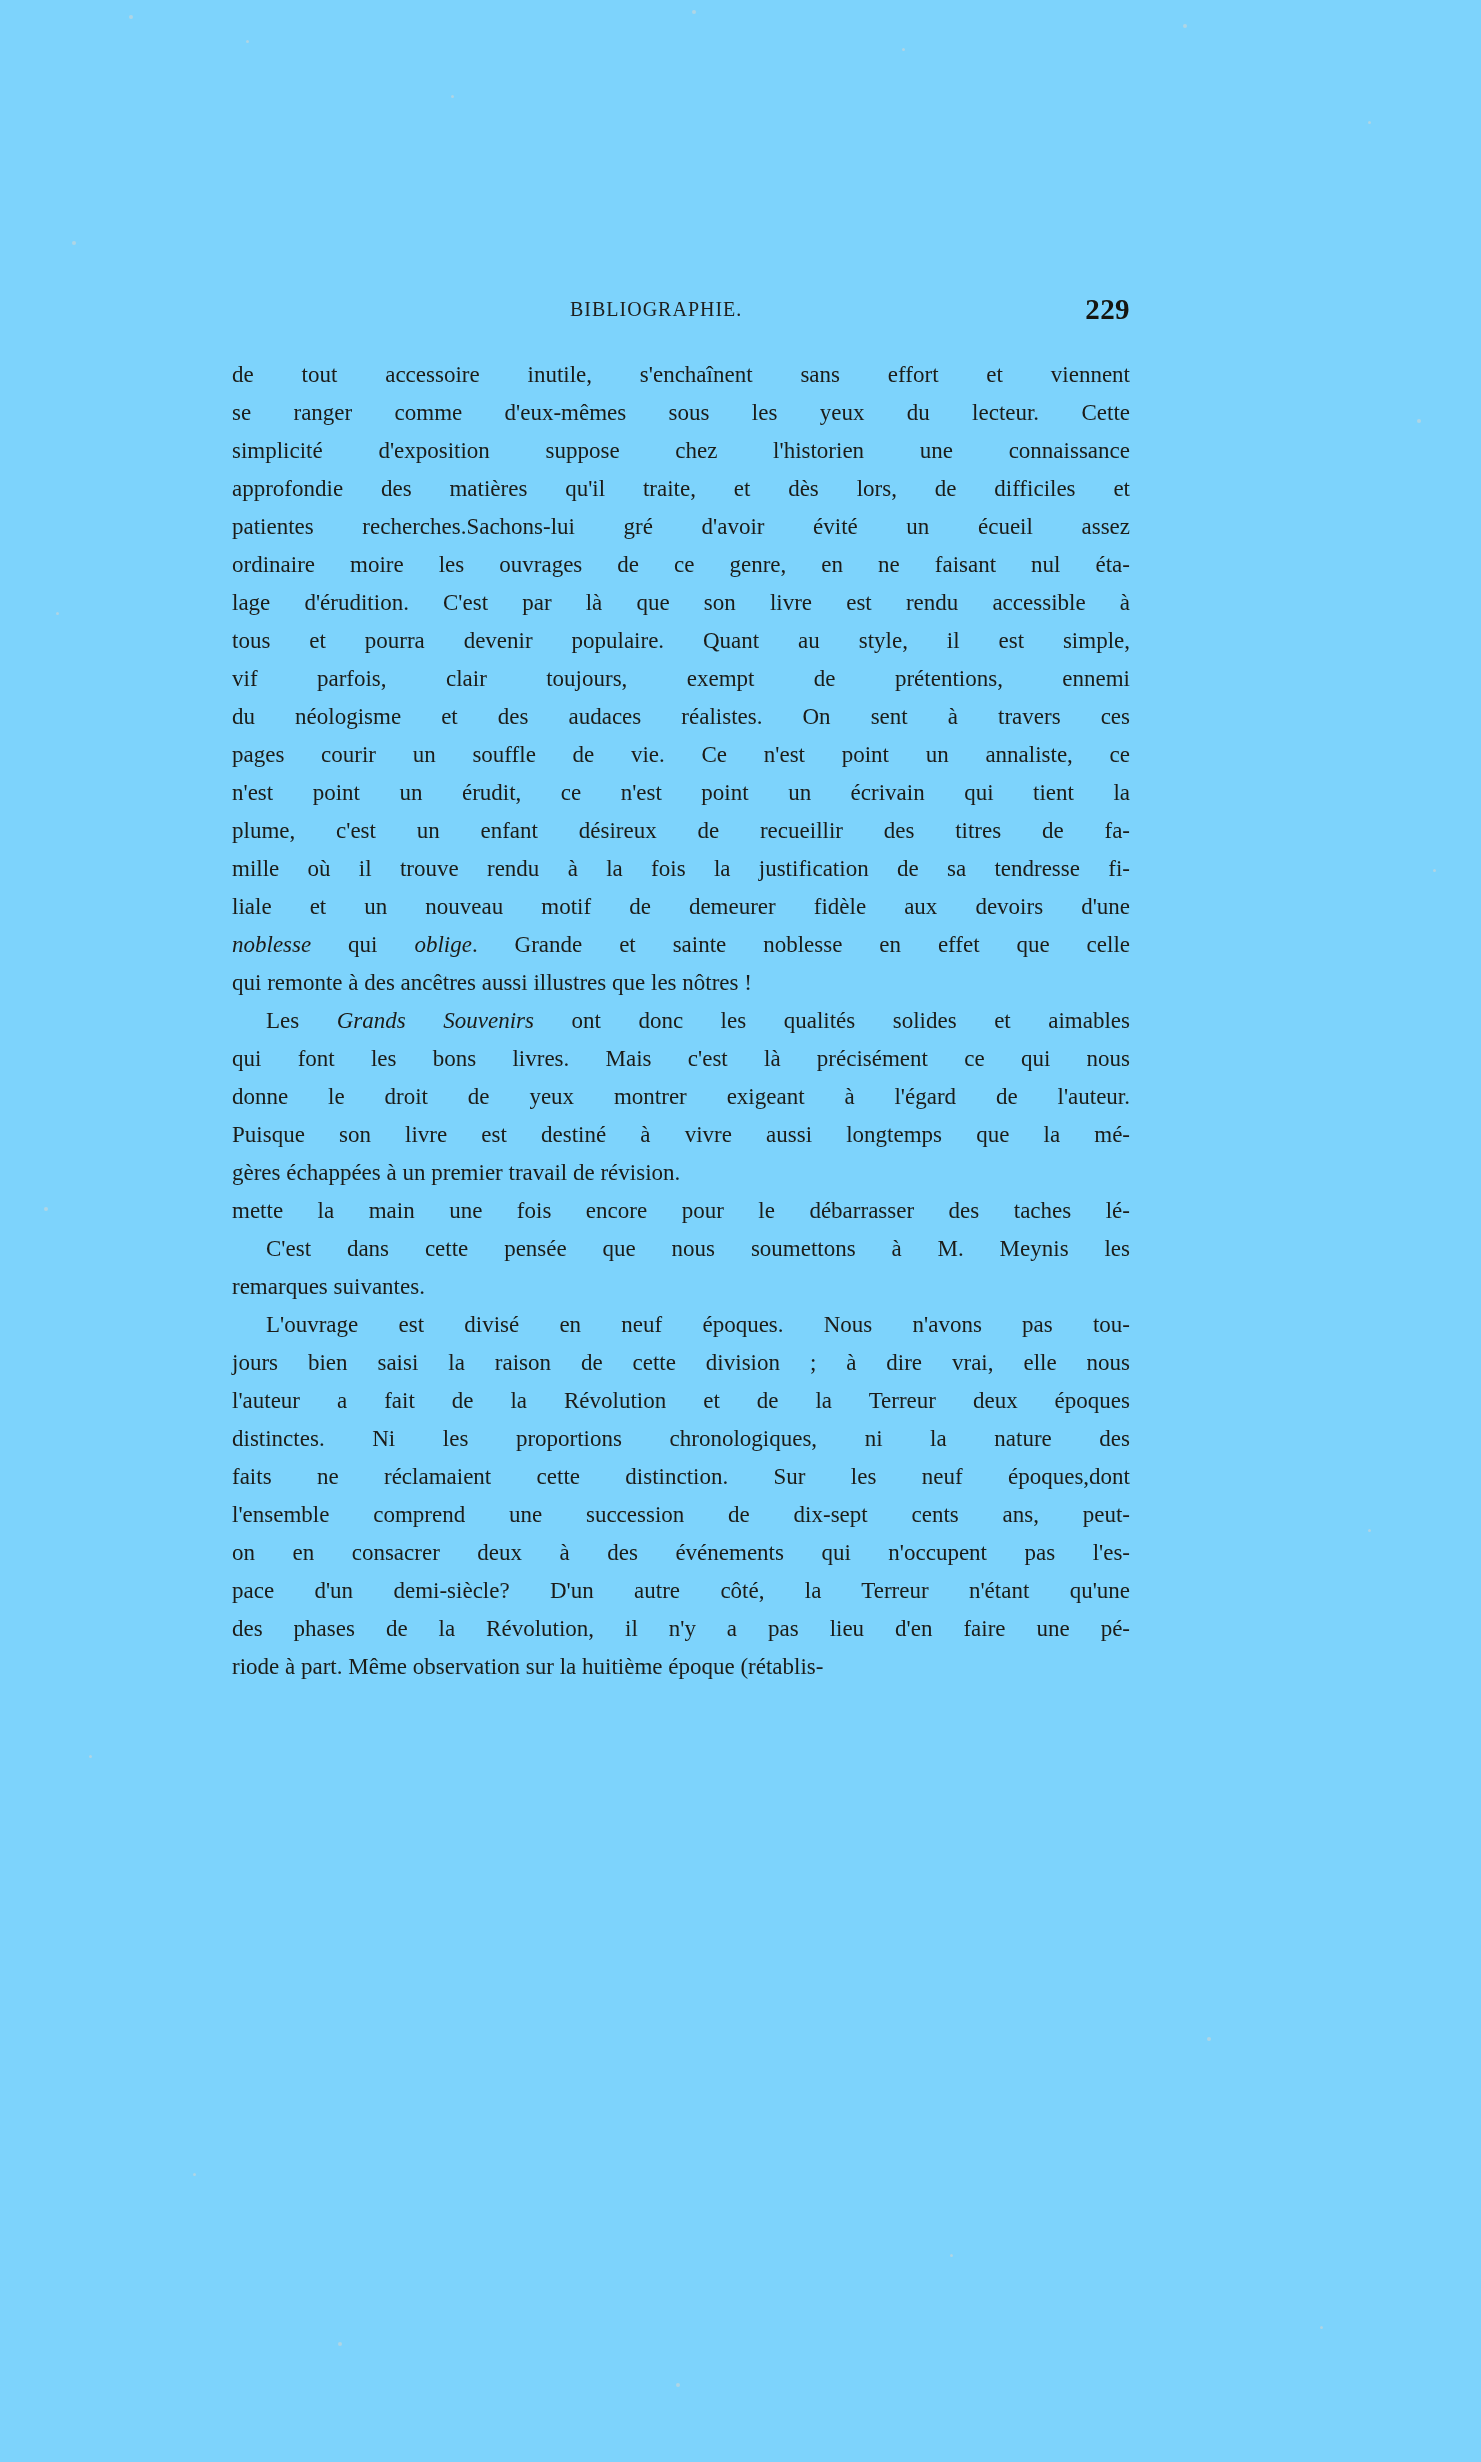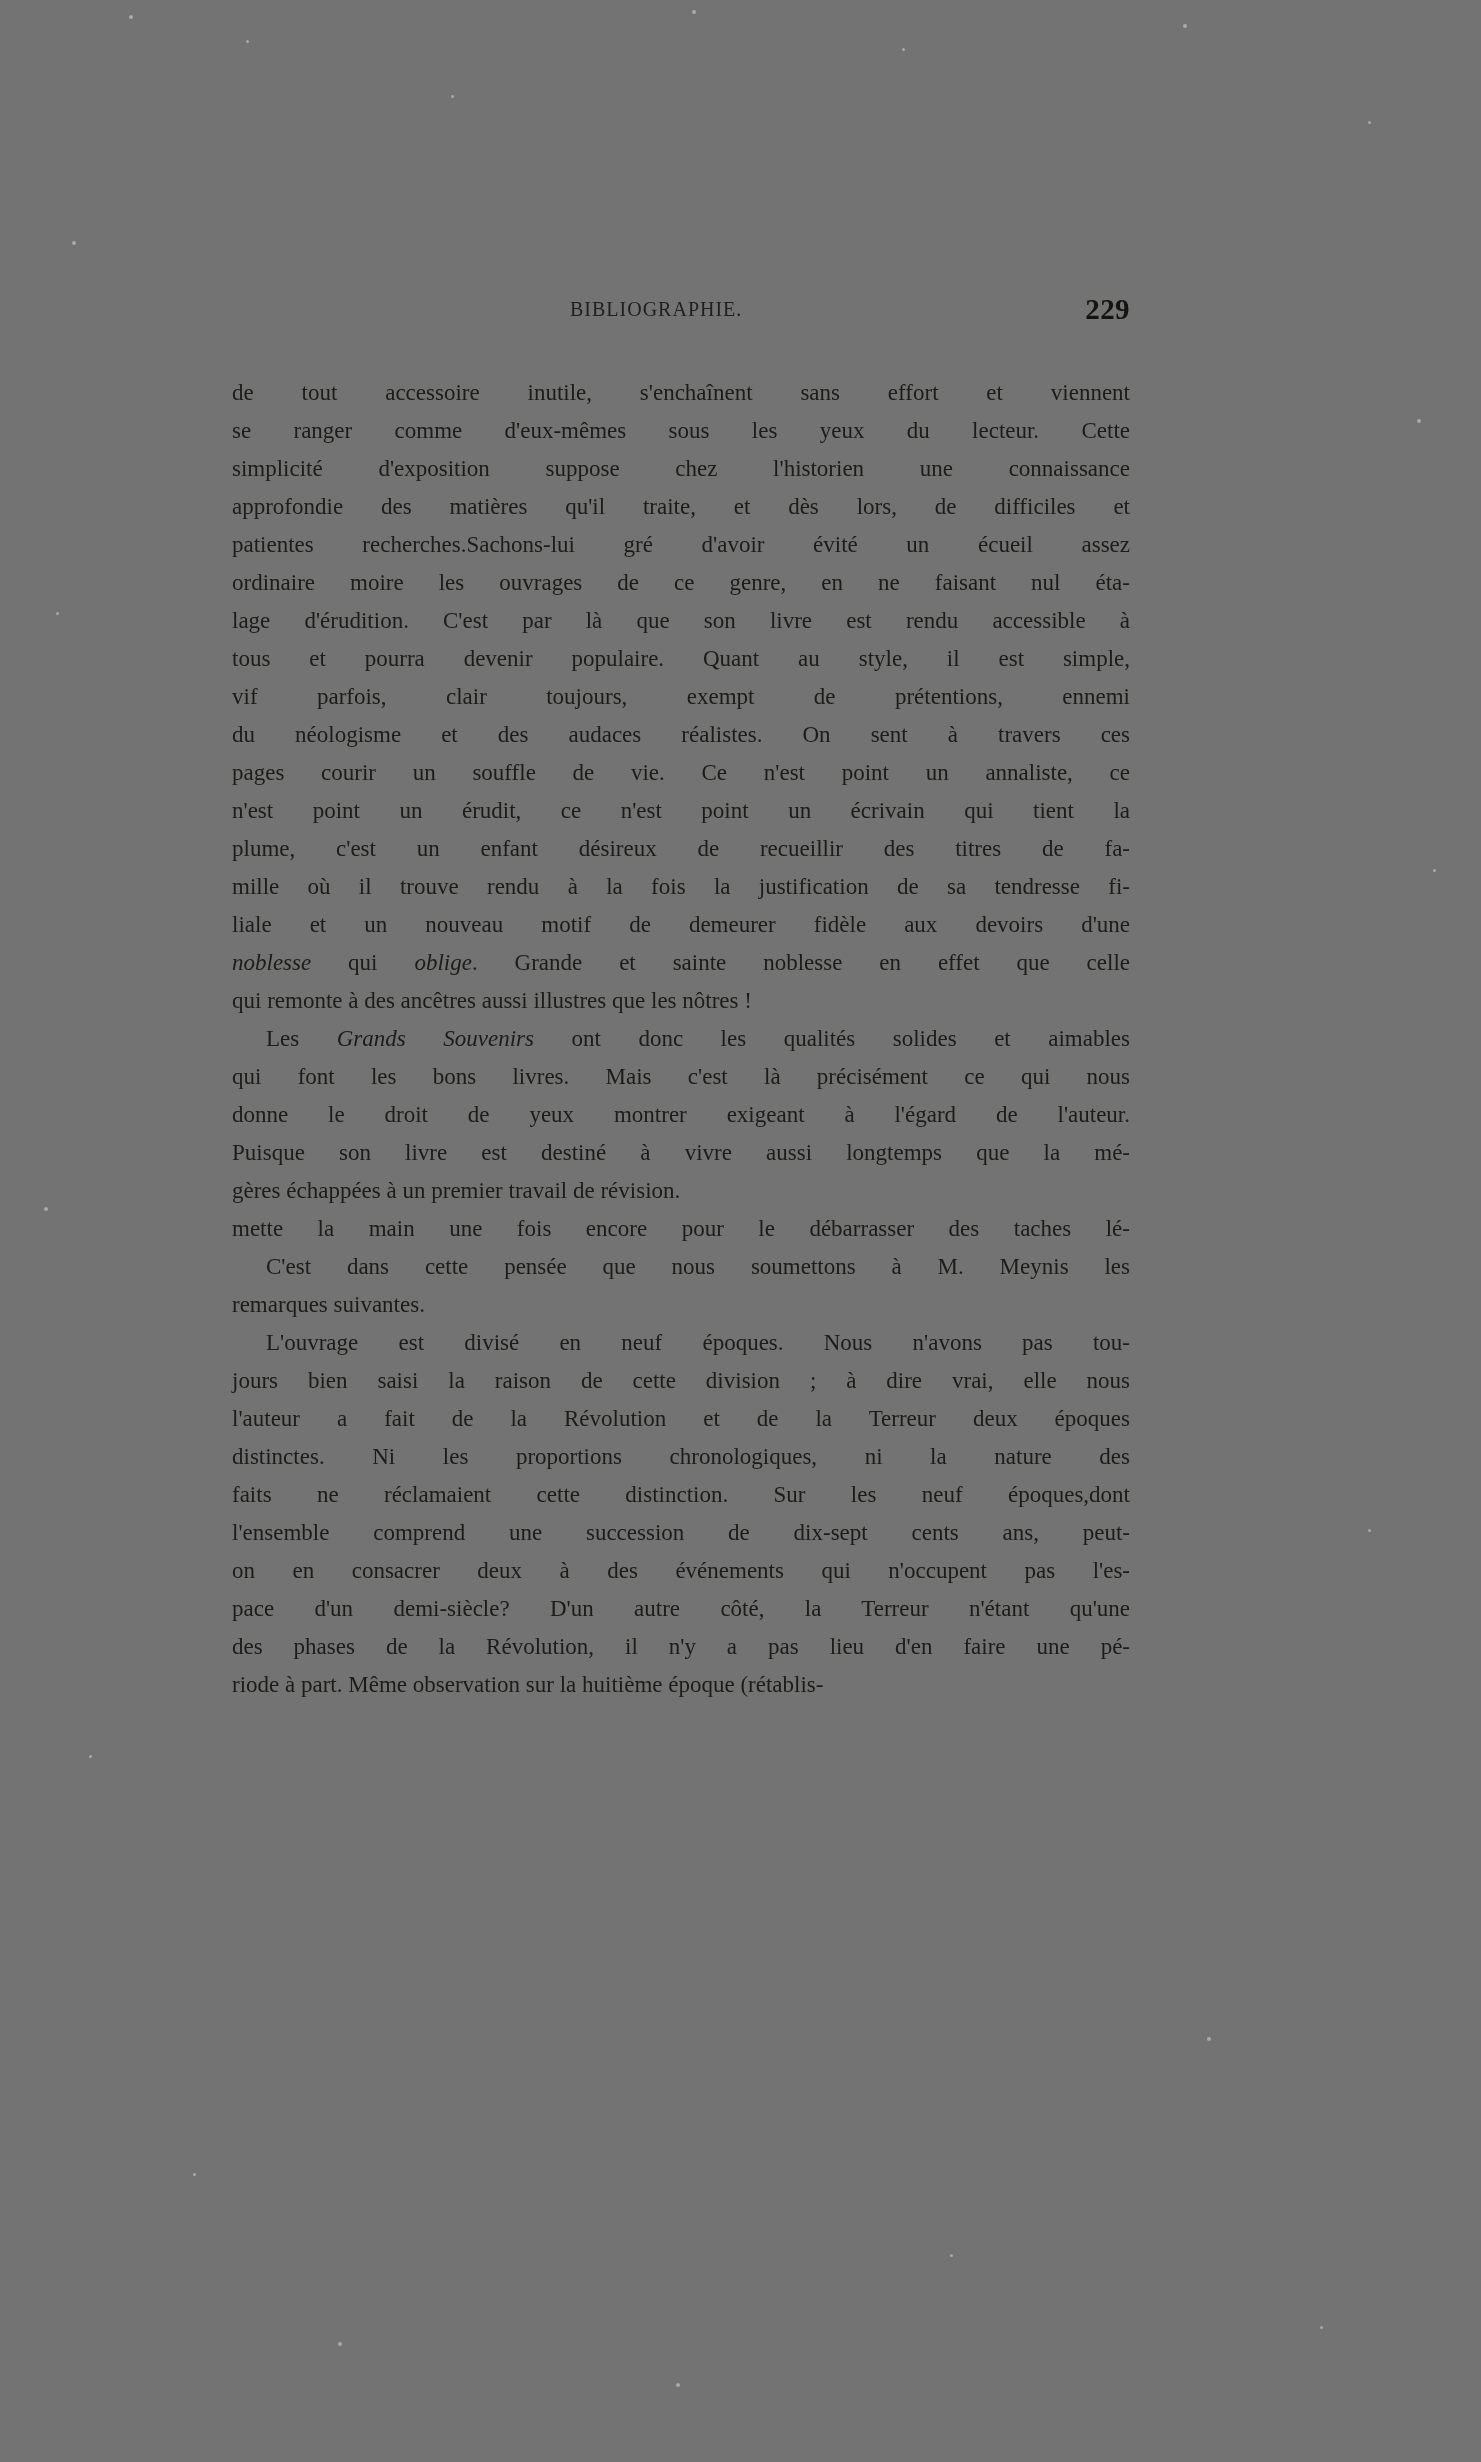--- a/index.html
+++ b/index.html
@@ -14,21 +14,21 @@
     color: #1a1a1a;
     position: relative;
     overflow: hidden;
   }
   .page {
     position: absolute;
     left: 0;
     top: 0;
     width: 1482px;
     height: 2462px;
-    background: #737373;
+    background: #7dd3fc;
   }
   
   .speckle {
     position: absolute;
     background: #d9d7d2;
     border-radius: 50%;
     opacity: .55;
   }
   .content {
     position: absolute;
@@ -55,21 +55,21 @@
   .folio {
     position: absolute;
     right: 0;
     top: -4.8px;
     font-size: 29px;
     font-weight: bold;
     color: #15150f;
     letter-spacing: 0.4px;
   }
   .body-text {
-    margin-top: 29px;
+    margin-top: 11px;
   }
   p.para {
     margin: 0 0 0 0;
     font-size: 23px;
     line-height: 38px;
     text-align: justify;
     color: #1c1c18;
     font-family: "Liberation Serif", serif;
   }
   p.para + p.para {

